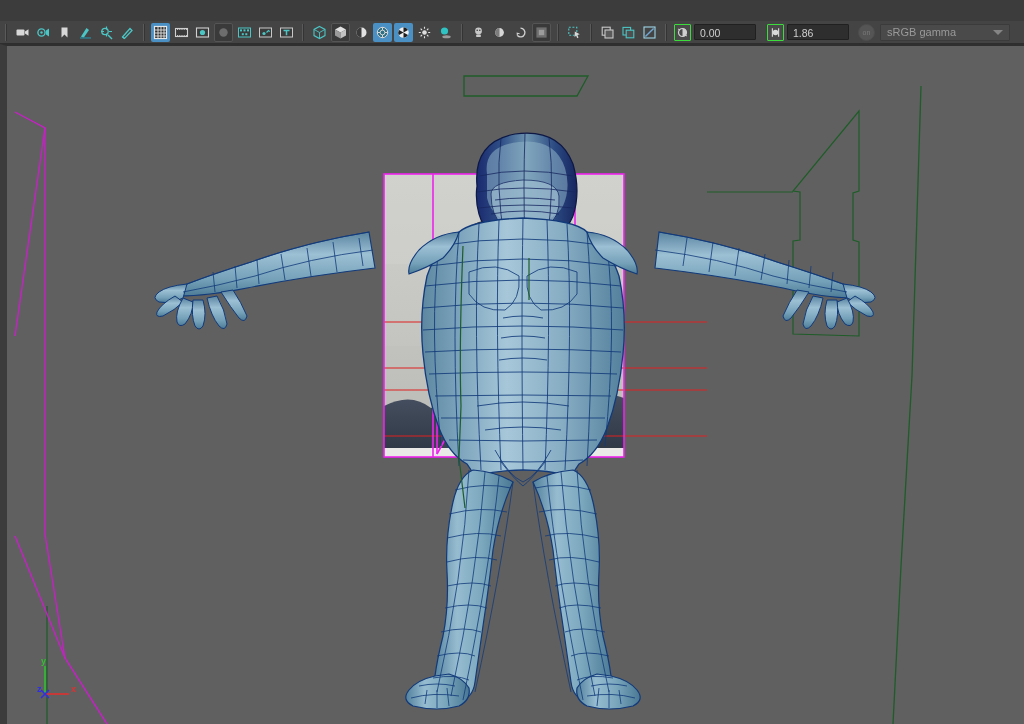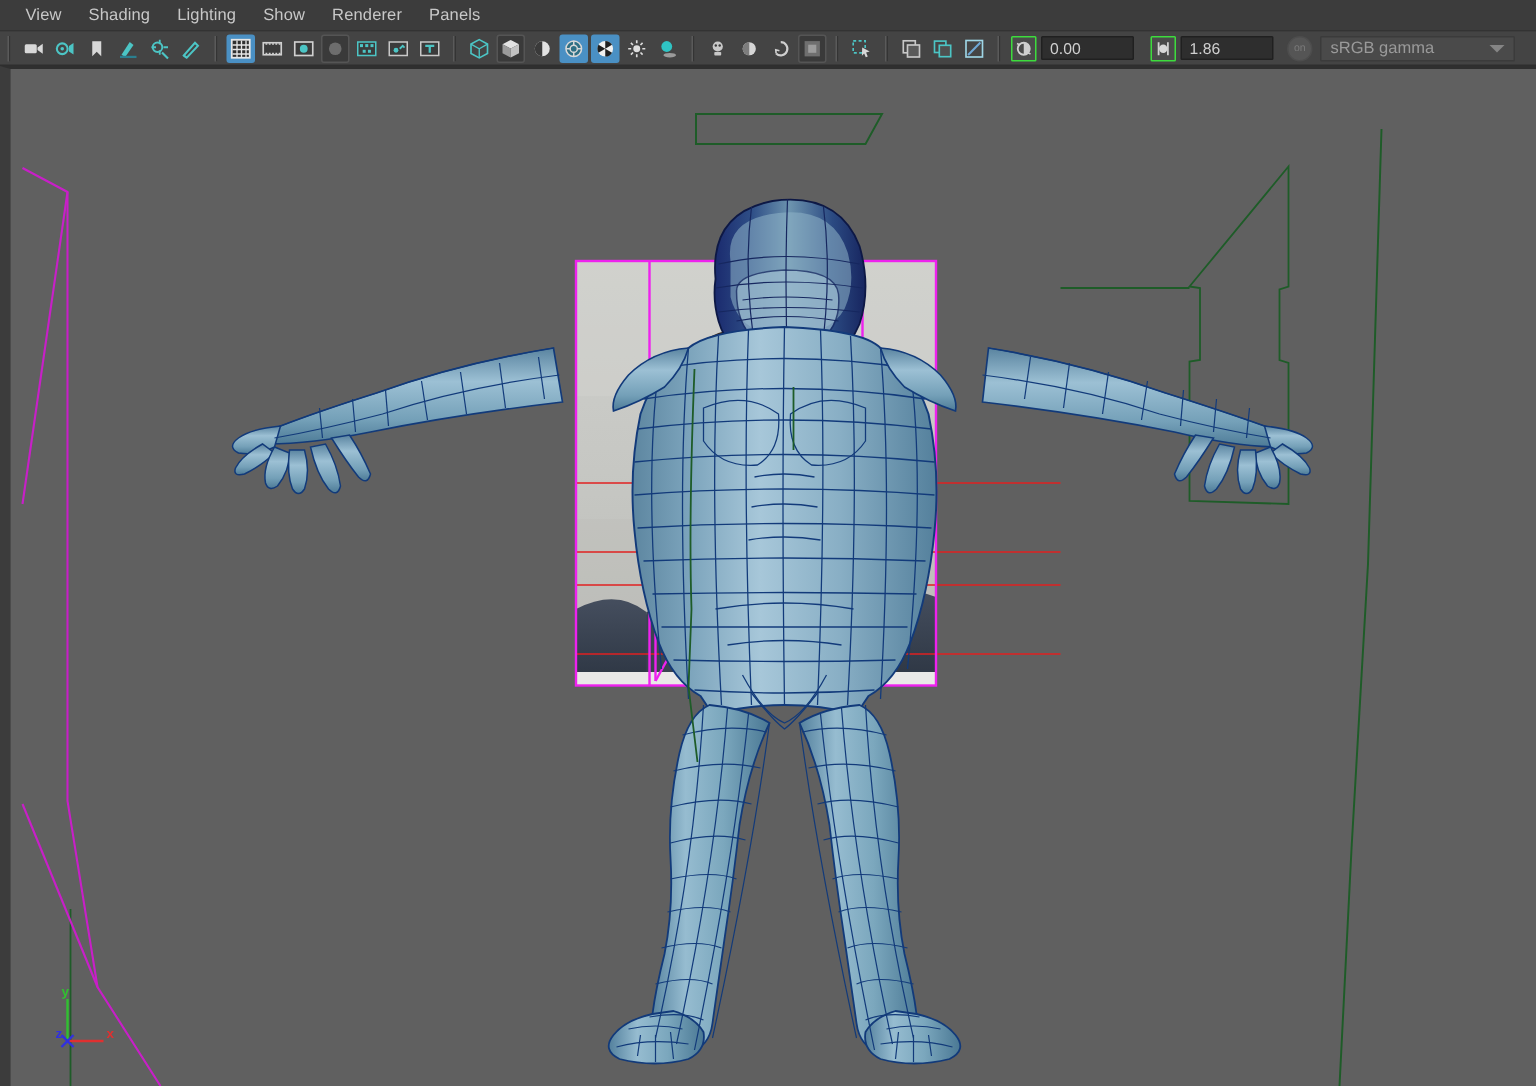--- a/index.html
+++ b/index.html
@@ -89,28 +89,20 @@
   #scene{display:block;}
 
   
   .gizmo-label{font-size:9px;font-family:"Liberation Sans",sans-serif;font-weight:bold;}
 </style>
 </head>
 <body>
 
 <div id="app">
 
-  <div id="menubar">
-    <div class="menu-item">View</div>
-    <div class="menu-item">Shading</div>
-    <div class="menu-item">Lighting</div>
-    <div class="menu-item">Show</div>
-    <div class="menu-item">Renderer</div>
-    <div class="menu-item">Panels</div>
-  </div>
 
   <div id="toolbar">
 
     <div class="tb-sep"></div>
 
     <div class="tb-btn" title="Select camera">
       <svg width="17" height="17" viewBox="0 0 17 17">
         <rect x="2.5" y="5.5" width="8" height="6" rx="1" fill="#d8d8d8"></rect>
         <path d="M11 7.6 L14.5 5.2 V11.8 L11 9.4 Z" fill="#d8d8d8"></path>
       </svg>

